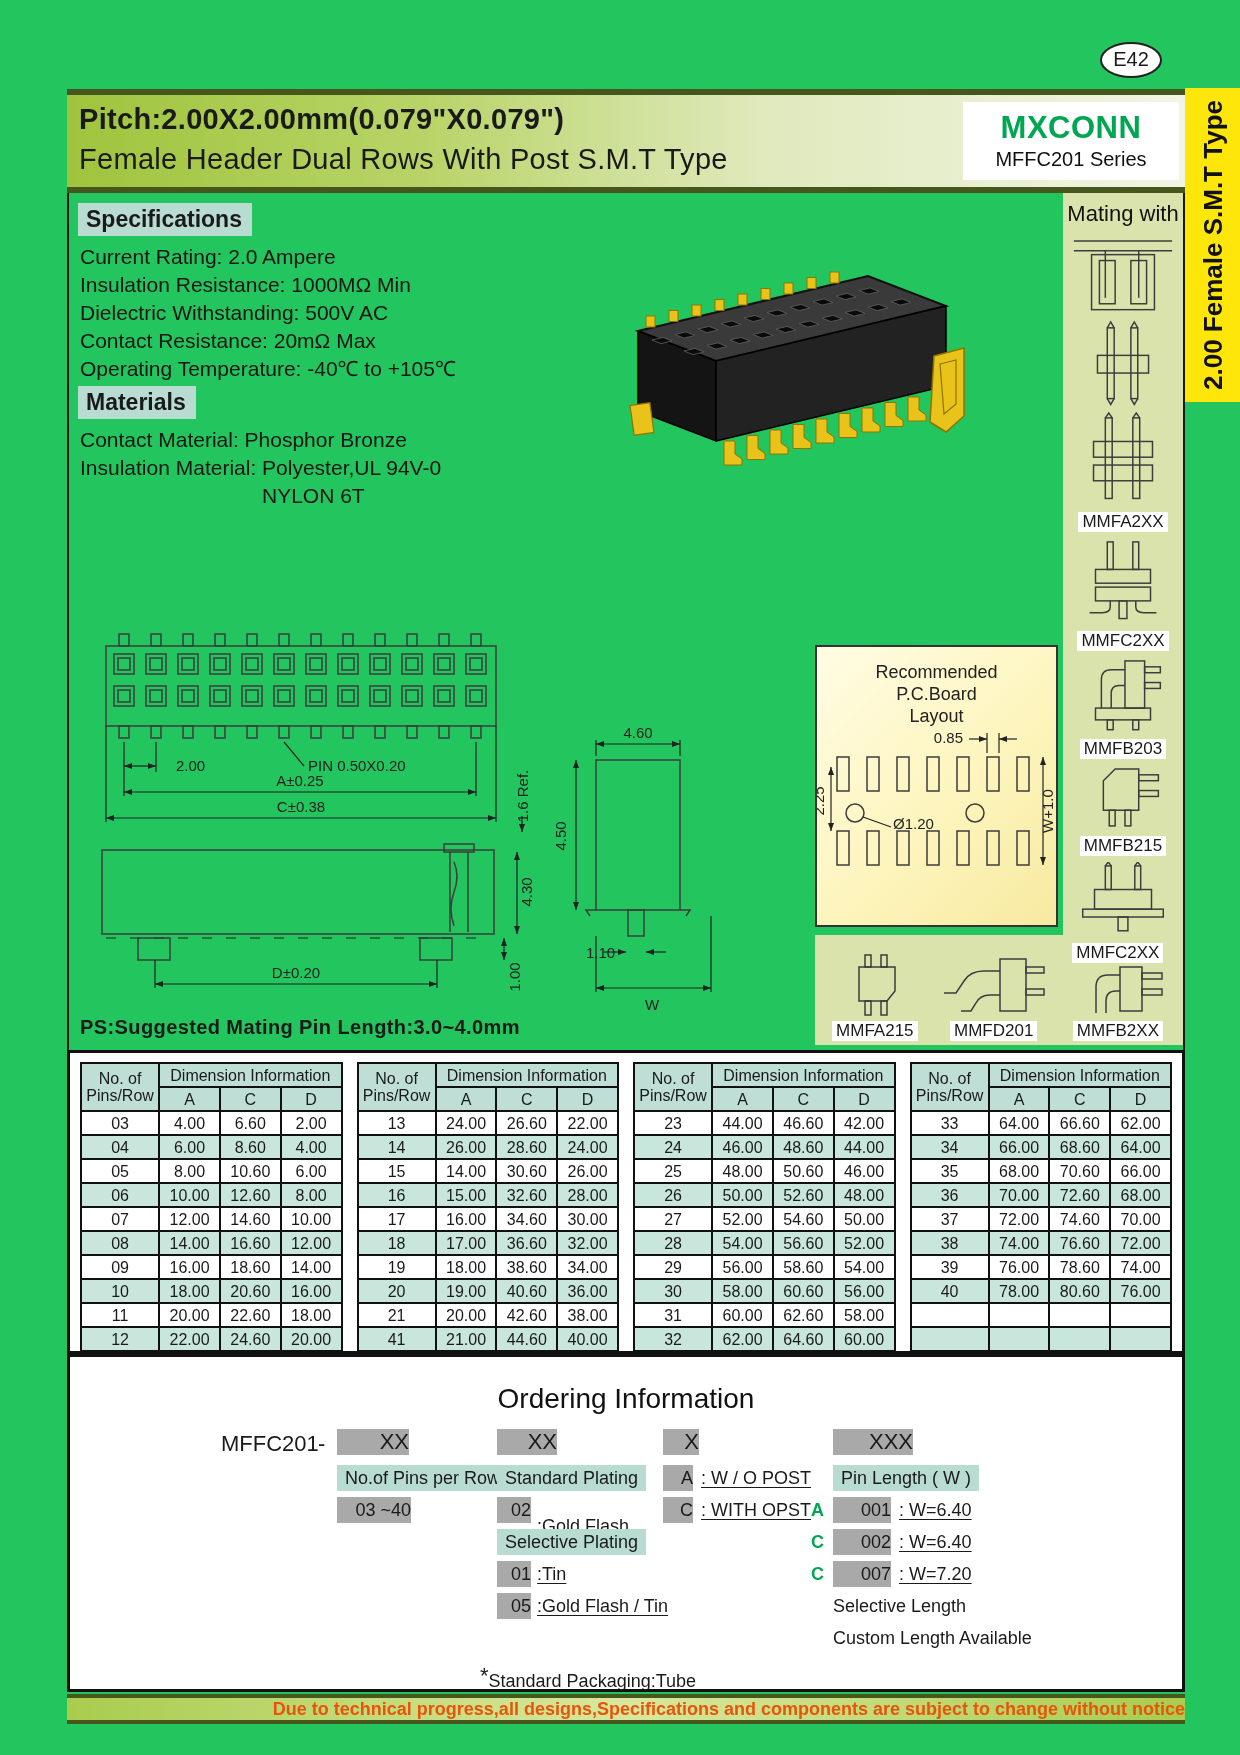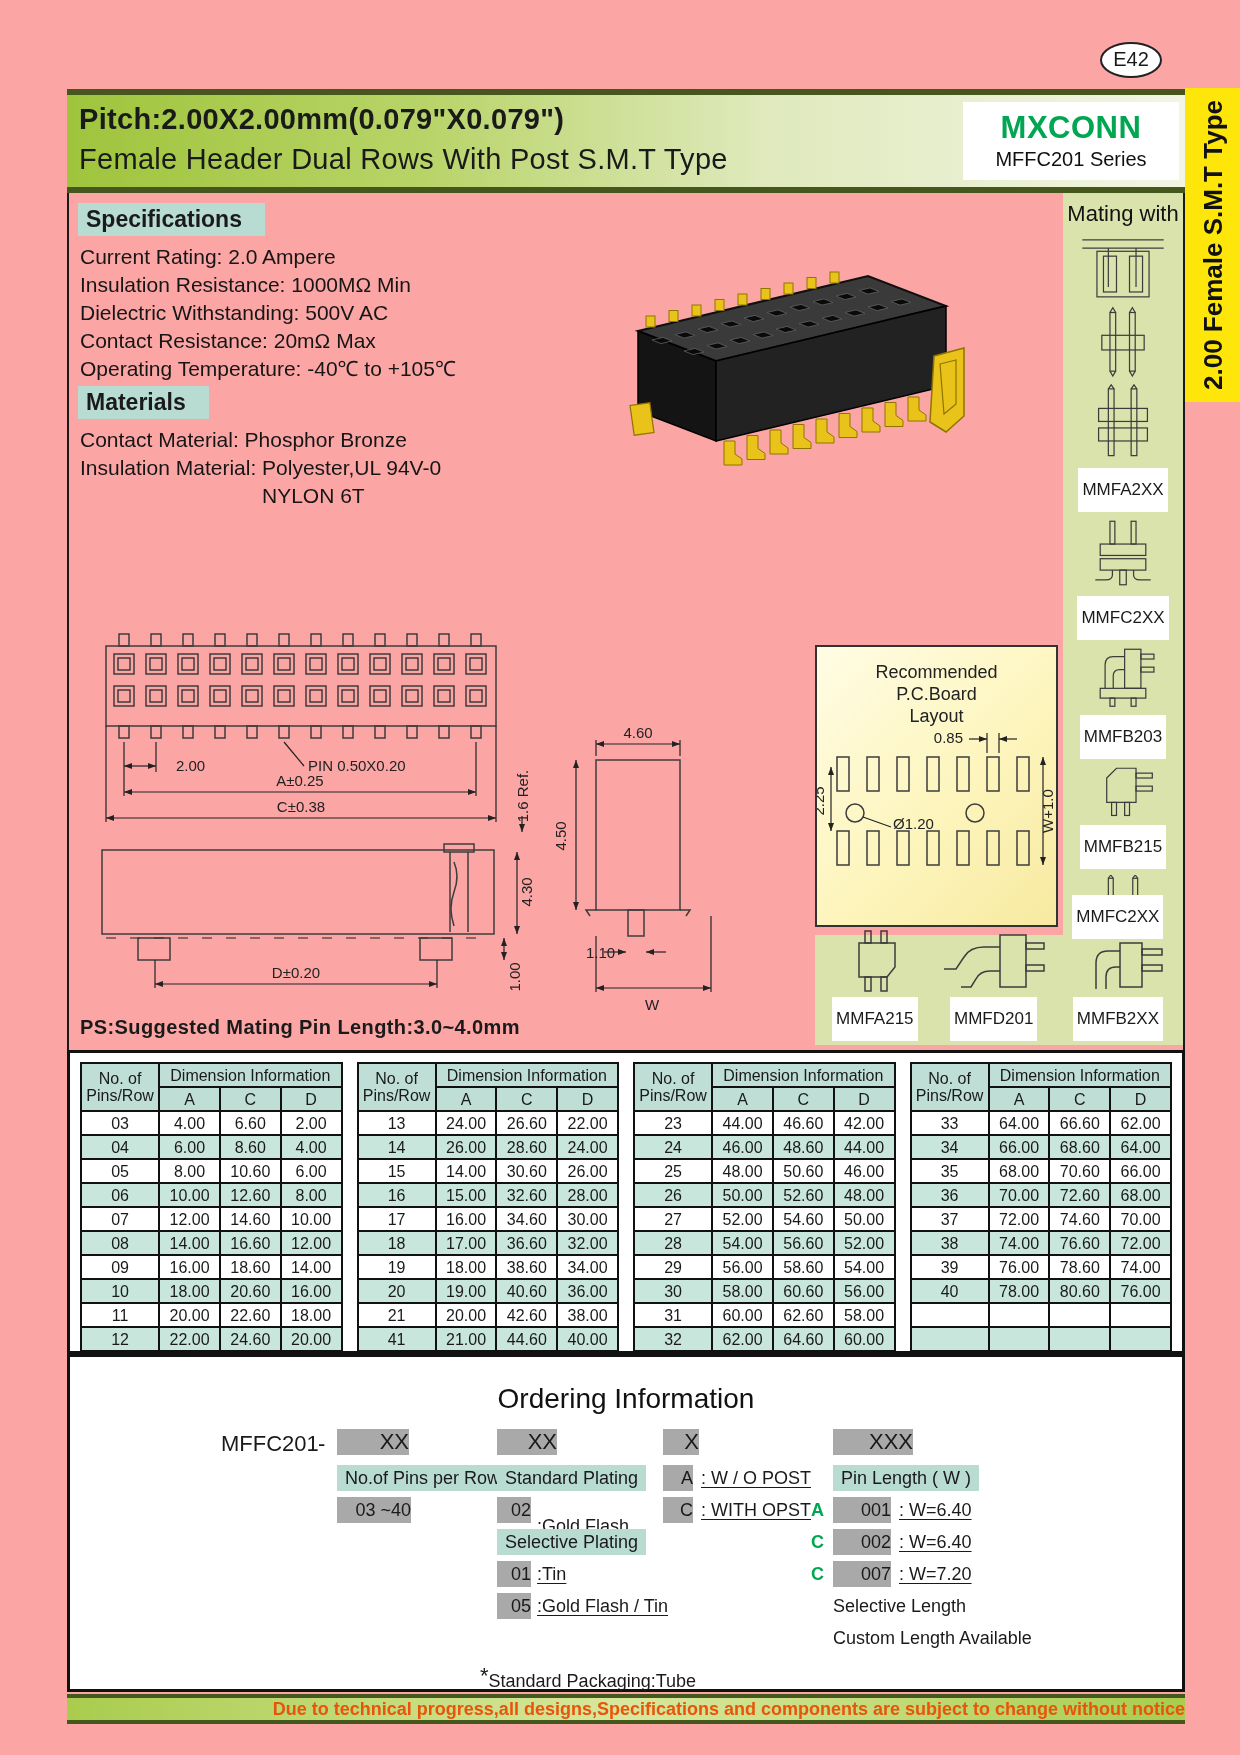--- a/index.html
+++ b/index.html
@@ -1,16 +1,16 @@
 <!DOCTYPE html>
 <html><head>
 <meta charset="utf-8">
 <style>
   html,body{margin:0;padding:0;background:#fff}
-  .page{position:relative;width:1240px;height:1755px;background:#fca5a5;
+  .page{position:relative;width:1240px;height:1755px;background:#22c55e;
         font-family:"Liberation Sans",sans-serif;color:#1a1a1a;overflow:hidden}
   .abs{position:absolute}
 
   
   .badge{left:1100px;top:42px;width:58px;height:32px;border:2px solid #222;border-radius:50%;
          text-align:center;line-height:30px;font-size:20px;background:#fff}
 
   
   .header{left:67px;top:89px;width:1118px;height:104px;box-sizing:border-box;
           border-top:6px solid #46571d;border-bottom:6px solid #46571d;
@@ -23,31 +23,31 @@
 
   
   .banner{left:1185px;top:88px;width:55px;height:314px;background:#ffe60a}
   .btext{position:absolute;left:50%;top:50%;transform:translate(-50%,-50%) rotate(-90deg);
          white-space:nowrap;font-size:26px;font-weight:bold;color:#111}
 
   
   .vline{width:2px;background:#1a1a1a}
 
   
-  .sec-head{background:#b9dcd2;font-size:23px;font-weight:bold;padding:3px 23px 3px 8px;display:inline-block}
+  .sec-head{background:#b9dcd2;font-size:23px;font-weight:bold;padding:3px 10px 3px 8px;display:inline-block}
   .body-lines{font-size:21px;line-height:28px;color:#161616}
   .indent{padding-left:182px}
 
   
   .olive-col{left:1063px;top:193px;width:120px;height:742px;background:#dbe3ad;
              display:flex;flex-direction:column;align-items:center;gap:6px;padding-top:8px;box-sizing:border-box}
   .olive-strip{left:815px;top:935px;width:368px;height:110px;background:#dbe3ad;
                display:flex;justify-content:space-around;align-items:flex-end;padding:4px 6px;box-sizing:border-box}
   .mating-head{font-size:22px;color:#111;margin-bottom:2px}
-  .m-label{background:#fff;padding:12px 4px;font-size:17px;line-height:20px;white-space:nowrap}
+  .m-label{background:#fff;padding:0 4px;font-size:17px;line-height:20px;white-space:nowrap}
   .strip-cell{display:flex;flex-direction:column;align-items:center;gap:2px}
 
   
   svg.line line,svg.line rect,svg.line path,svg.line circle,svg.line polyline,svg.line polygon,svg.line use
      {stroke:#3c3c3c;fill:none;stroke-width:1.5}
   svg.line text{fill:#222;stroke:none;font-family:"Liberation Sans",sans-serif;font-size:15px}
   .dimline{stroke:#222 !important;stroke-width:1.2 !important}
 
   
   .pcb-box{left:815px;top:645px;width:243px;height:282px;box-sizing:border-box;border:2px solid #333;

